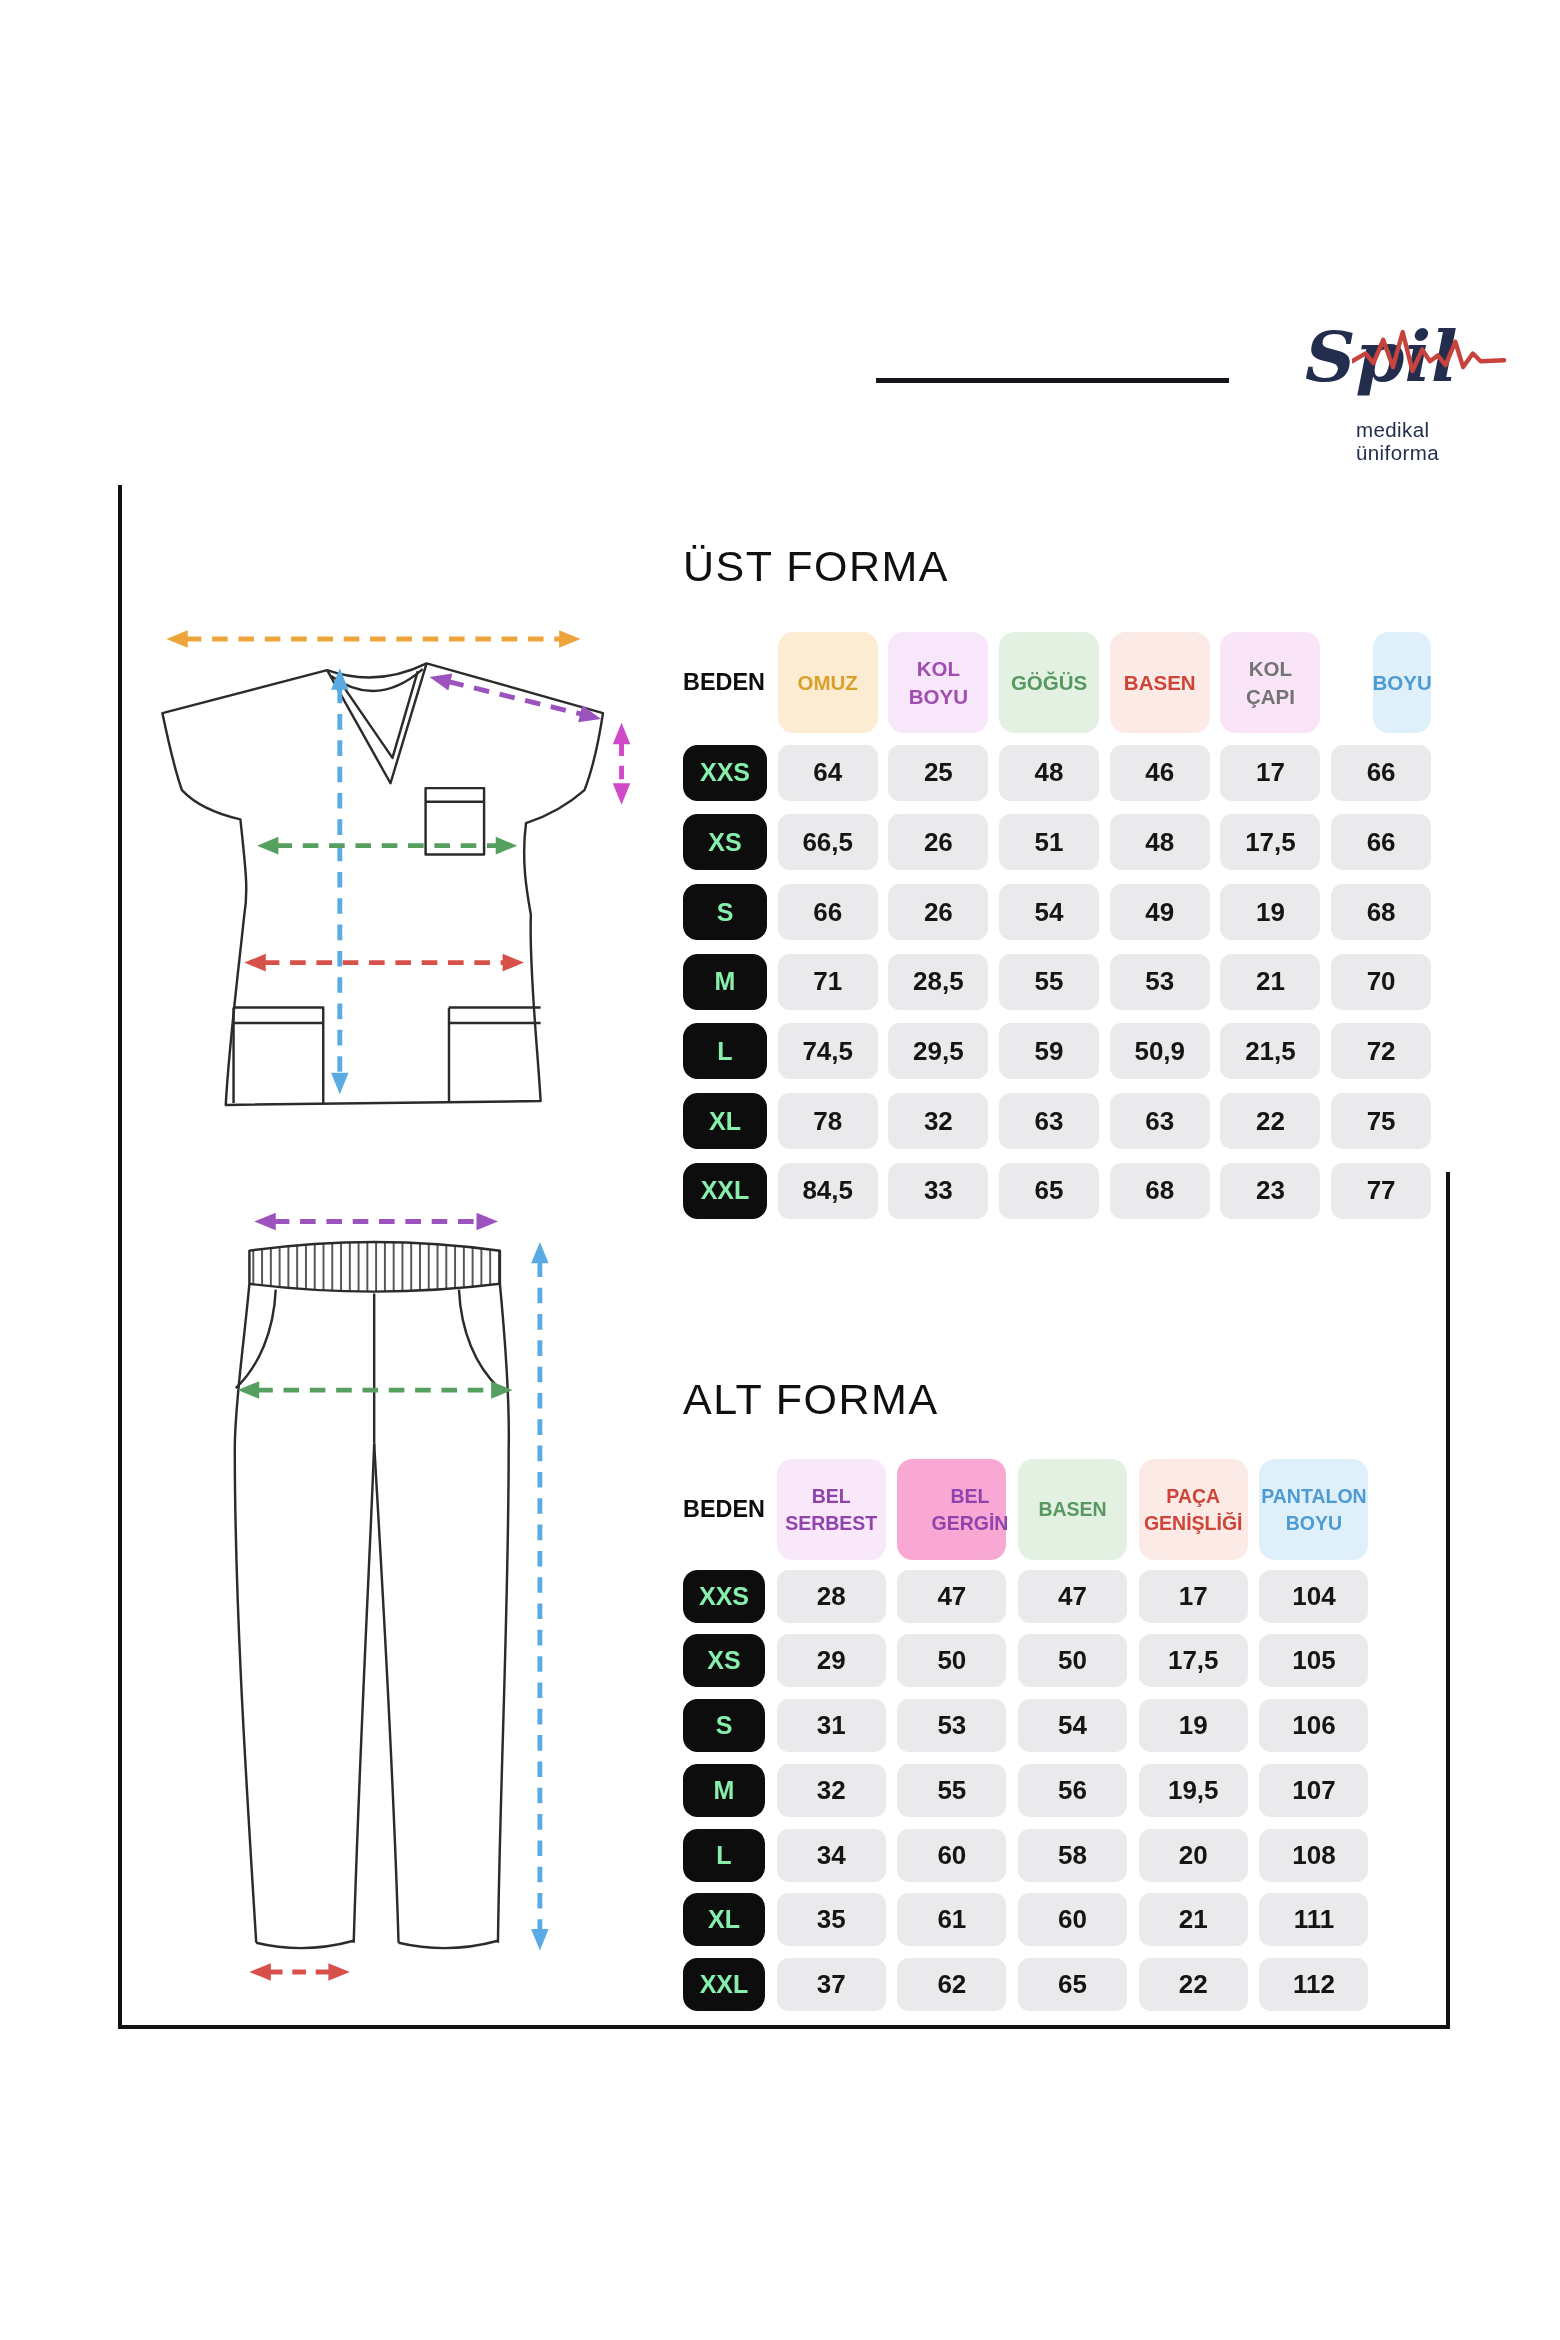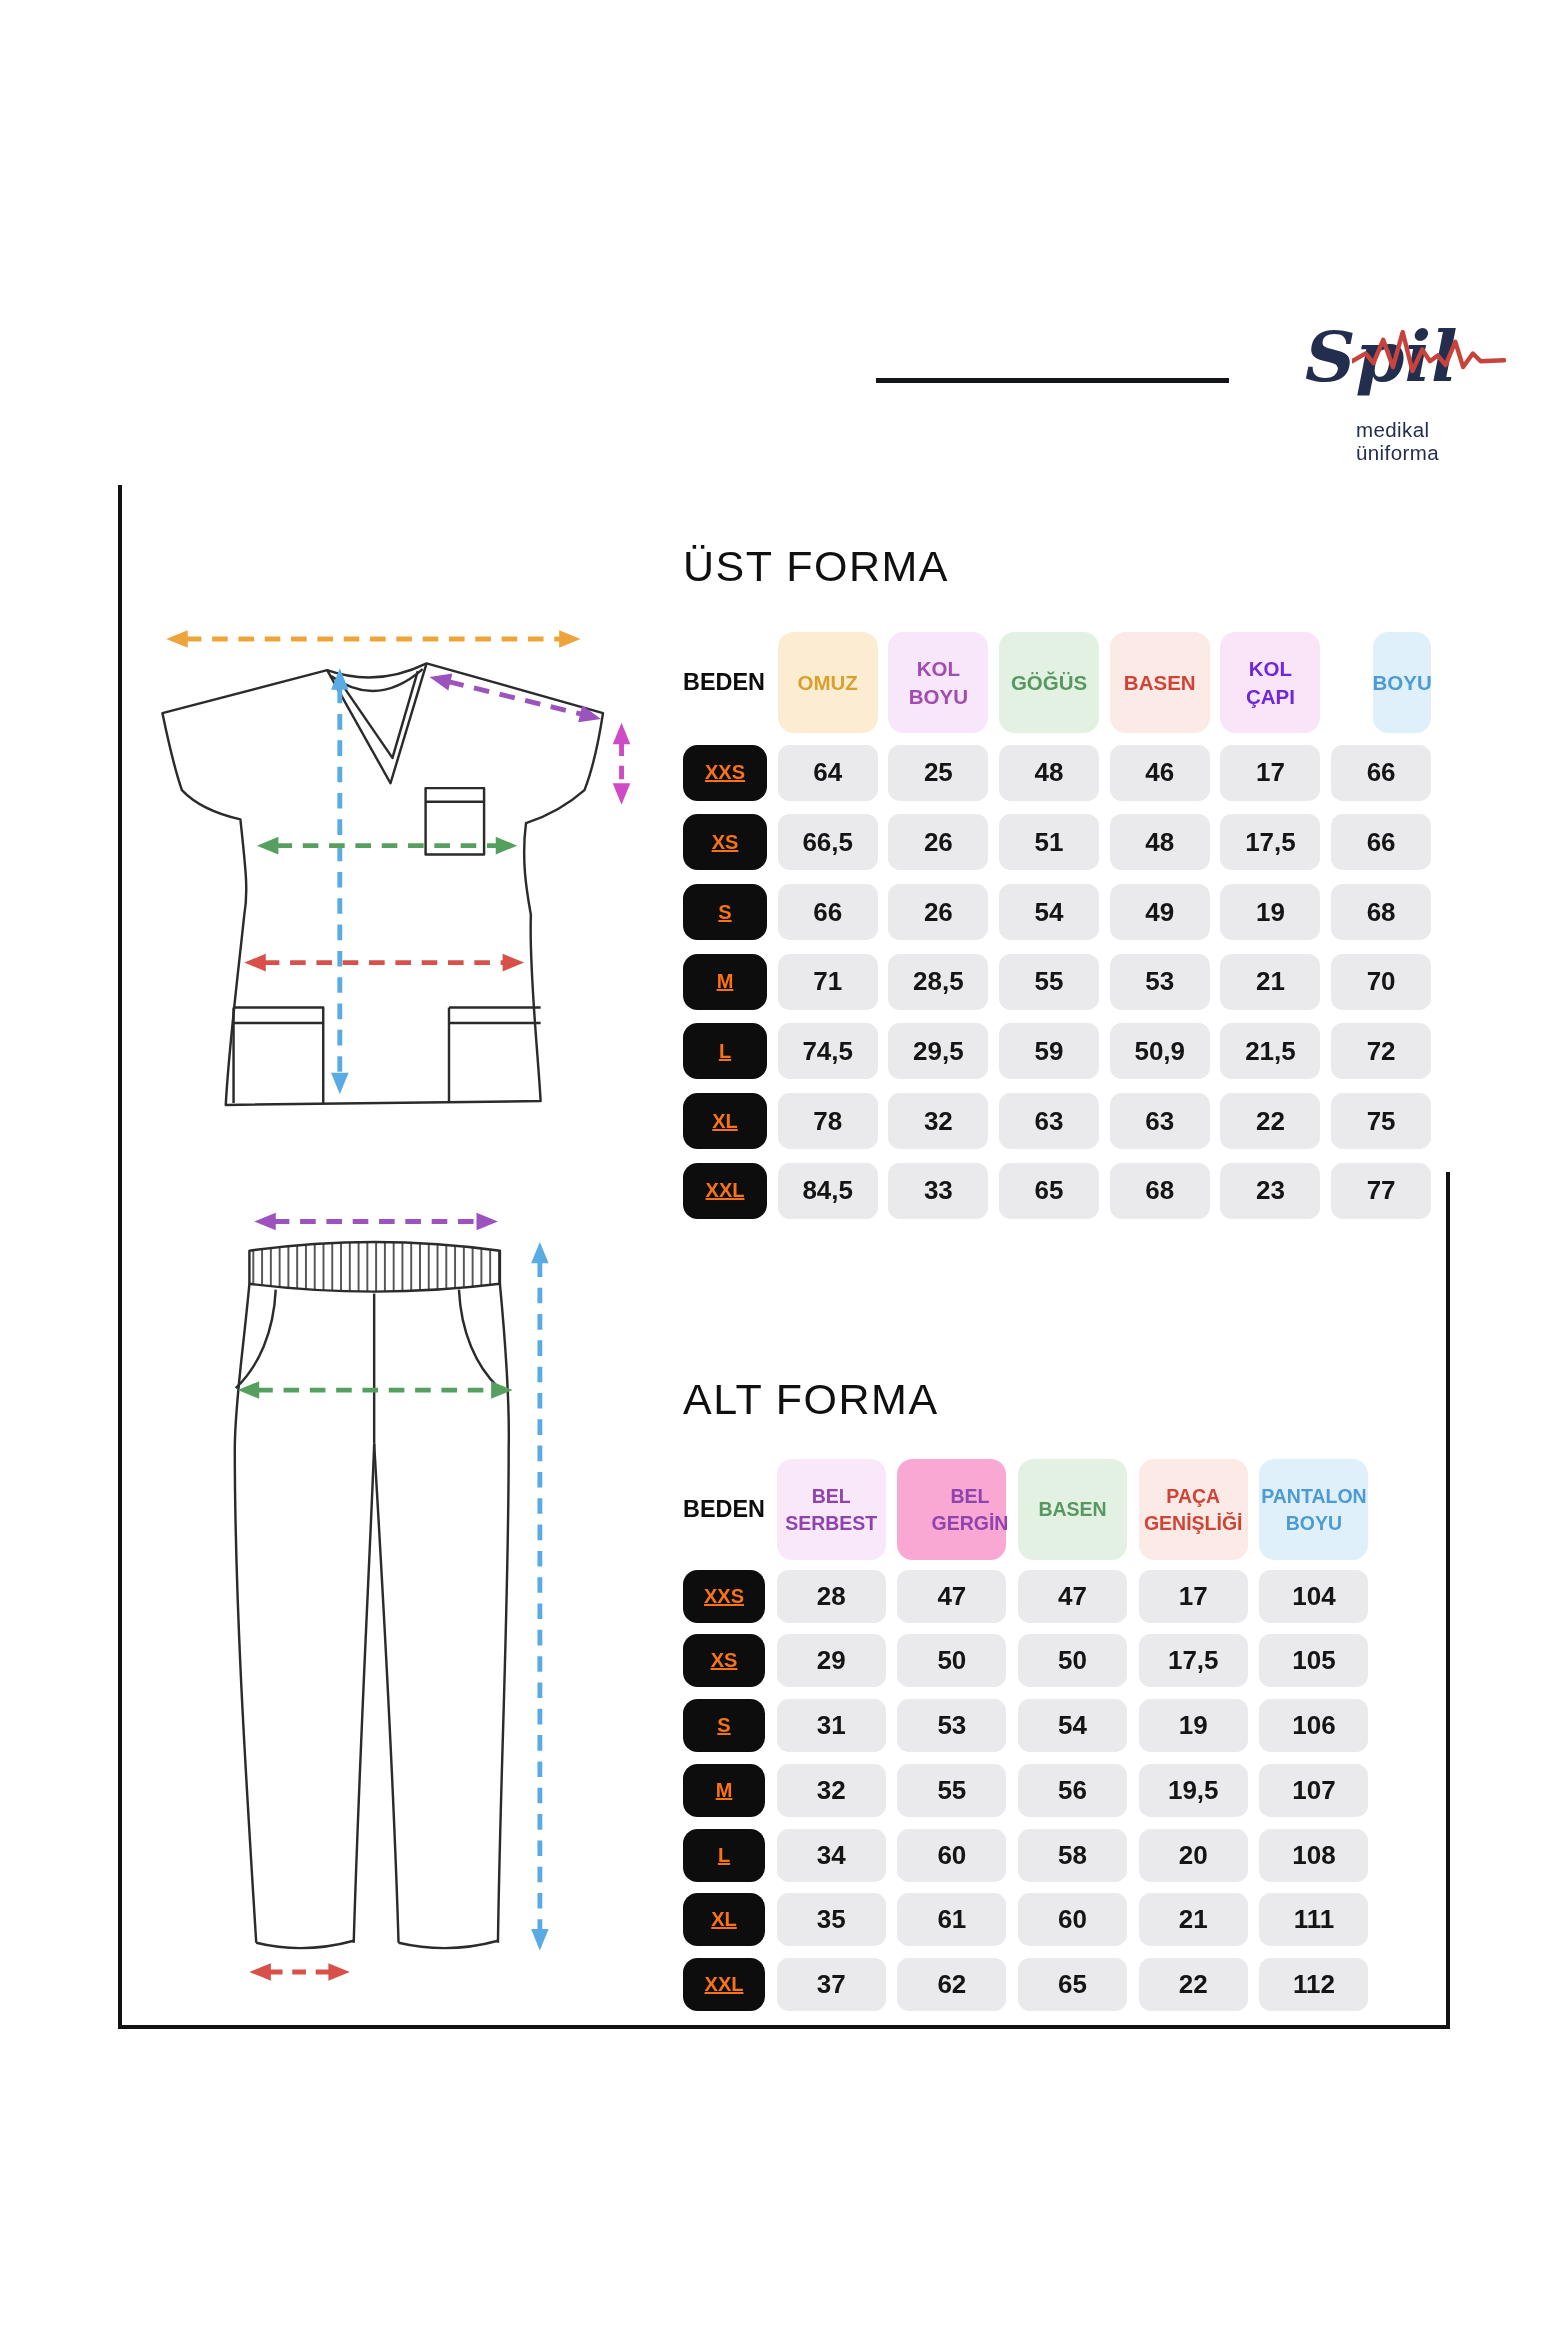--- a/index.html
+++ b/index.html
@@ -43,21 +43,21 @@
   .trow{display:grid;align-items:stretch;}
   .ust .trow{grid-template-columns:84px repeat(6,100px);column-gap:10.7px;margin-bottom:13.7px;}
   .alt .trow{grid-template-columns:82px repeat(5,109px);column-gap:11.7px;margin-bottom:11.7px;}
   .ust .trow.thead{margin-bottom:11.7px;}
   .alt .trow.thead{margin-bottom:9.8px;}
 
   .chip{display:flex;align-items:center;justify-content:center;text-align:center;border-radius:11.7px;}
   .head-chip{height:101px;font-weight:700;font-size:20.5px;line-height:1.35;border-radius:15.6px;padding:0 3.9px;}
   .alt .head-chip{font-size:19.5px;}
   .size-head{display:flex;align-items:center;justify-content:flex-start;font-size:23.4px;font-weight:700;color:#0d0d0d;height:101px;}
-  .size-chip{height:56px;background:#0d0d0d;color:#f97316;font-size:20px;font-weight:700;border-radius:14.6px;text-decoration:underline;}
+  .size-chip{height:56px;background:#0d0d0d;color:#86efac;font-size:25px;font-weight:700;border-radius:14.6px;}
   .val-chip{height:56px;background:#eaeaec;color:#151515;font-size:26px;font-weight:700;border-radius:11.7px;}
   .alt .size-chip,.alt .val-chip{height:53px;}
 </style>
 </head>
 <body>
 
 <div class="page">
 
   <div class="title-divider"></div>
 
@@ -165,21 +165,21 @@
   </svg>
 
   <div class="section-title ust">ÜST FORMA</div>
   <div class="stable ust">
       <div class="trow thead">
         <div class="size-head">BEDEN</div>
         <div class="chip head-chip" style="background: rgb(252, 237, 210); color: rgb(217, 161, 44);">OMUZ</div>
         <div class="chip head-chip" style="background: rgb(248, 230, 250); color: rgb(160, 76, 176);">KOL BOYU</div>
         <div class="chip head-chip" style="background: rgb(227, 241, 226); color: rgb(86, 152, 95);">GÖĞÜS</div>
         <div class="chip head-chip" style="background: rgb(251, 234, 230); color: rgb(206, 69, 56);">BASEN</div>
-        <div class="chip head-chip" style="background: rgb(250, 229, 248); color: #6d28d9;">KOL ÇAPI</div>
+        <div class="chip head-chip" style="background: rgb(250, 229, 248); color: #737373;">KOL ÇAPI</div>
         <div class="chip head-chip" style="background: rgb(223, 240, 251); color: rgb(77, 155, 211); margin-left: 42px;">BOYU</div>
       </div>
       <div class="trow">
         <div class="chip size-chip">XXS</div>
         <div class="chip val-chip">64</div>
         <div class="chip val-chip">25</div>
         <div class="chip val-chip">48</div>
         <div class="chip val-chip">46</div>
         <div class="chip val-chip">17</div>
         <div class="chip val-chip">66</div>

